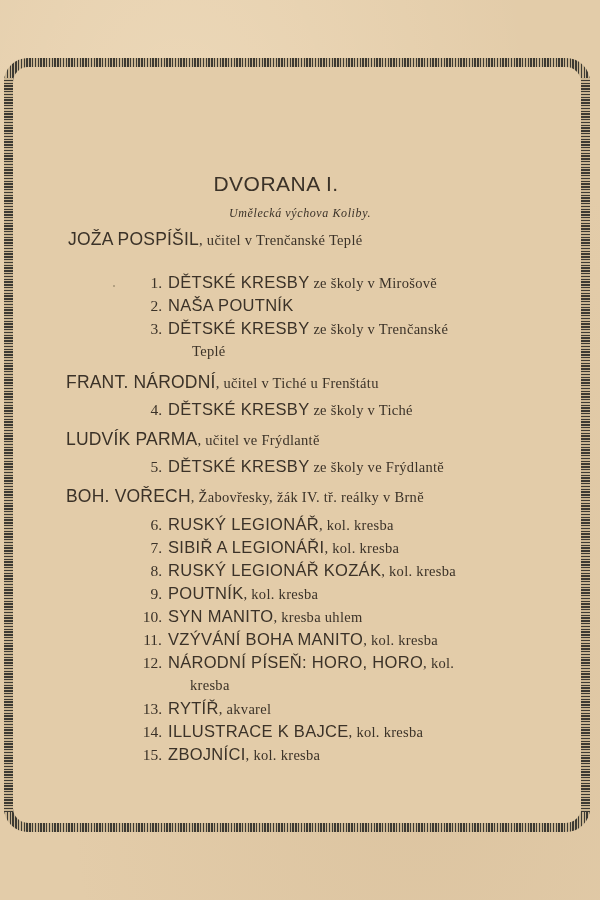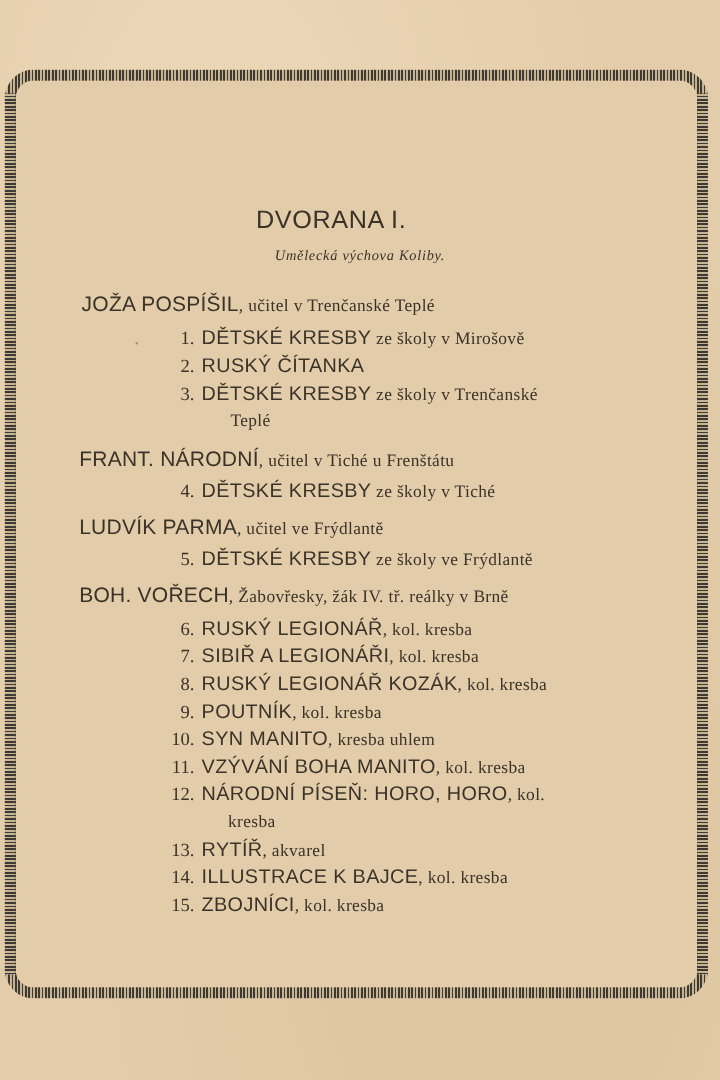--- a/index.html
+++ b/index.html
@@ -66,28 +66,28 @@
 <div class="page-bg"></div>
 <div class="frame"></div>
 <div class="side left"></div>
 <div class="side right"></div>
 <div class="speck" style="left:113px;top:285px;"></div>
 
 <div class="content">
   <div class="title"><span>DVORANA I.</span></div>
   <div class="subtitle">Umělecká výchova Koliby.</div>
 
-  <div class="line" style="left:68px;top:243px;">
+  <div class="line" style="left:68px;top:229px;">
     <span class="author-name">JOŽA POSPÍŠIL</span><span class="small">, učitel v Trenčanské Teplé</span>
   </div>
   <div class="line" style="left:134px;top:273px;">
     <span class="num">1.</span><span class="caps">DĚTSKÉ KRESBY</span><span class="small"> ze školy v Mirošově</span>
   </div>
   <div class="line" style="left:134px;top:296px;">
-    <span class="num">2.</span><span class="caps">RUSKÝ ČÍTANKA</span><span class="small"></span>
+    <span class="num">2.</span><span class="caps">NAŠA POUTNÍK</span><span class="small"></span>
   </div>
   <div class="line" style="left:134px;top:319px;">
     <span class="num">3.</span><span class="caps">DĚTSKÉ KRESBY</span><span class="small"> ze školy v Trenčanské</span>
   </div>
   <div class="line small" style="left:192px;top:343px;text-align:right;">Teplé</div>
 
   <div class="line" style="left:66px;top:372px;">
     <span class="author-name">FRANT. NÁRODNÍ</span><span class="small">, učitel v Tiché u Frenštátu</span>
   </div>
   <div class="line" style="left:134px;top:400px;">

